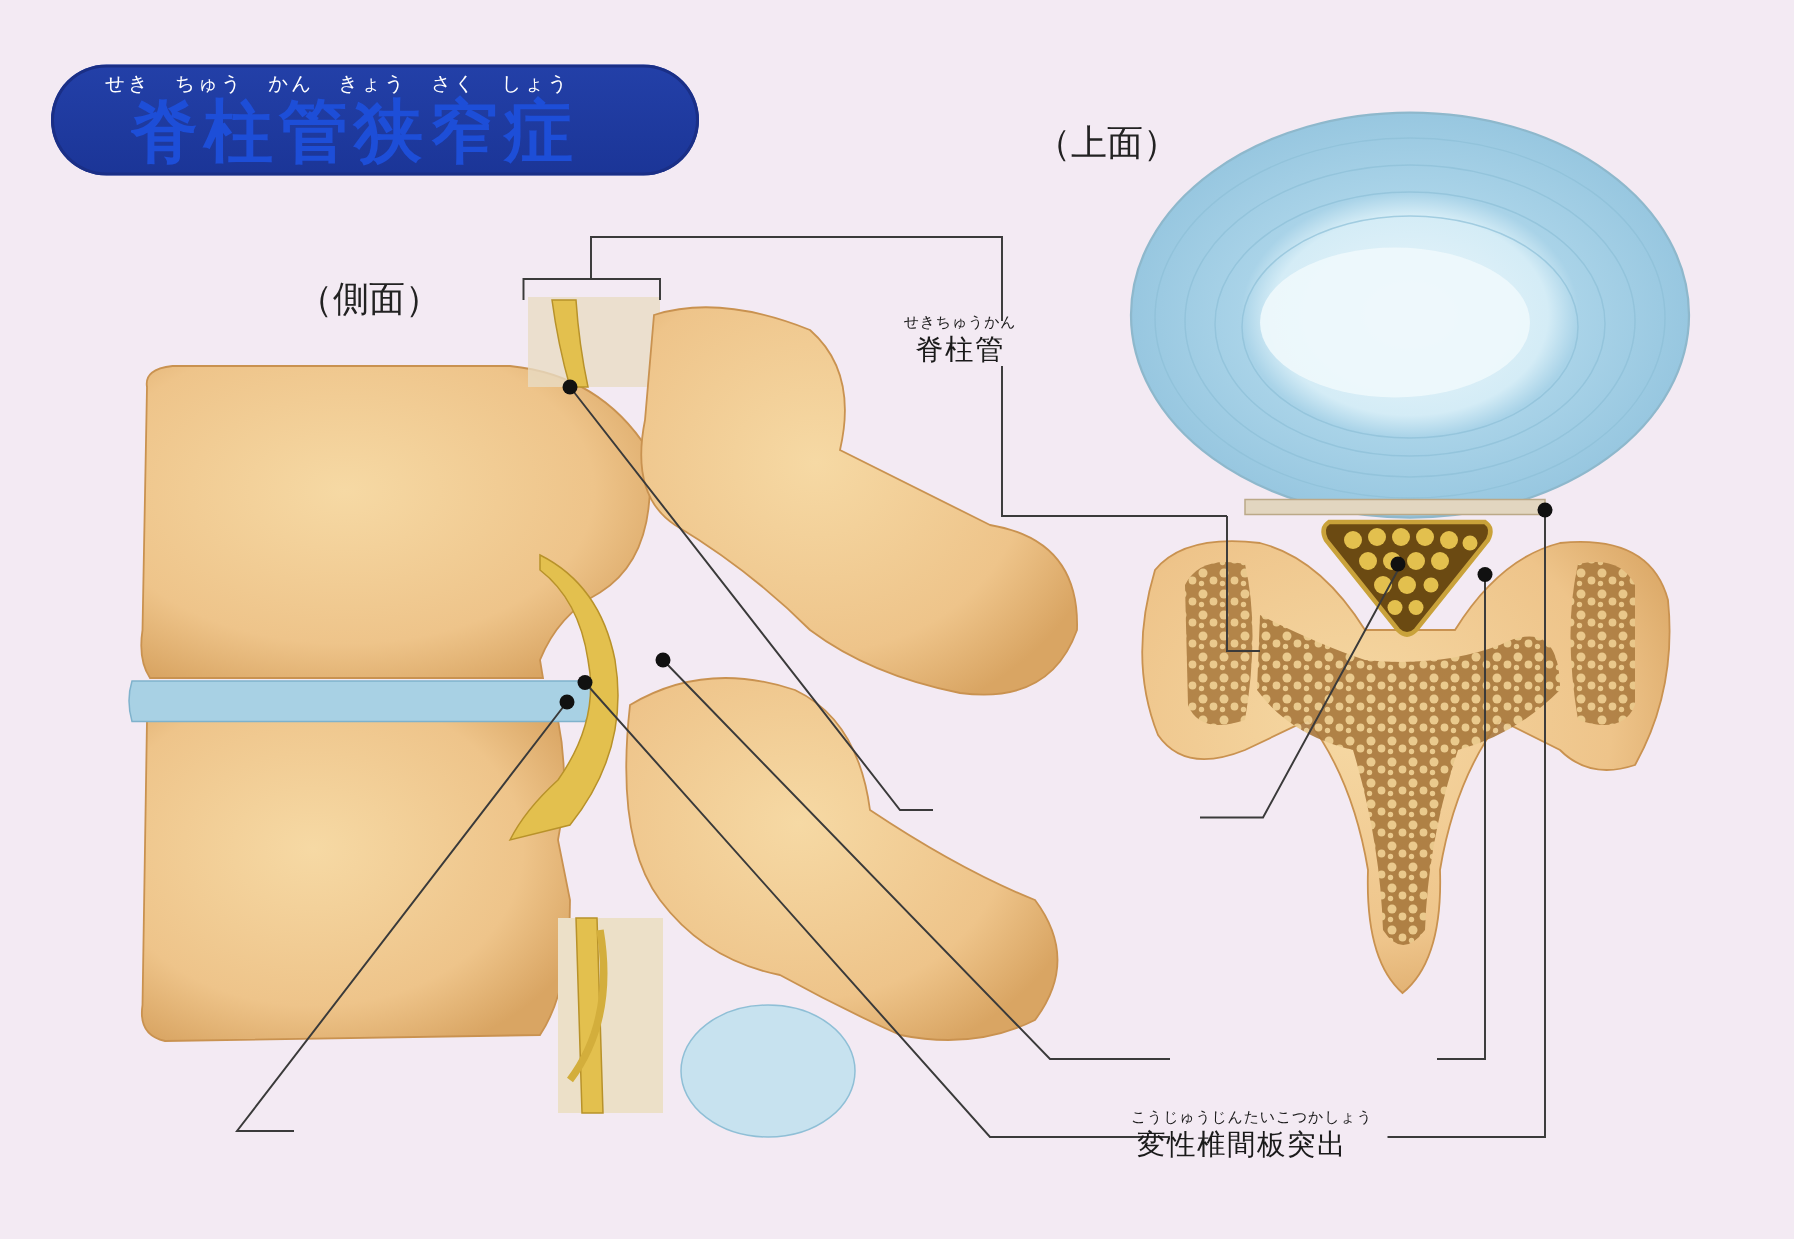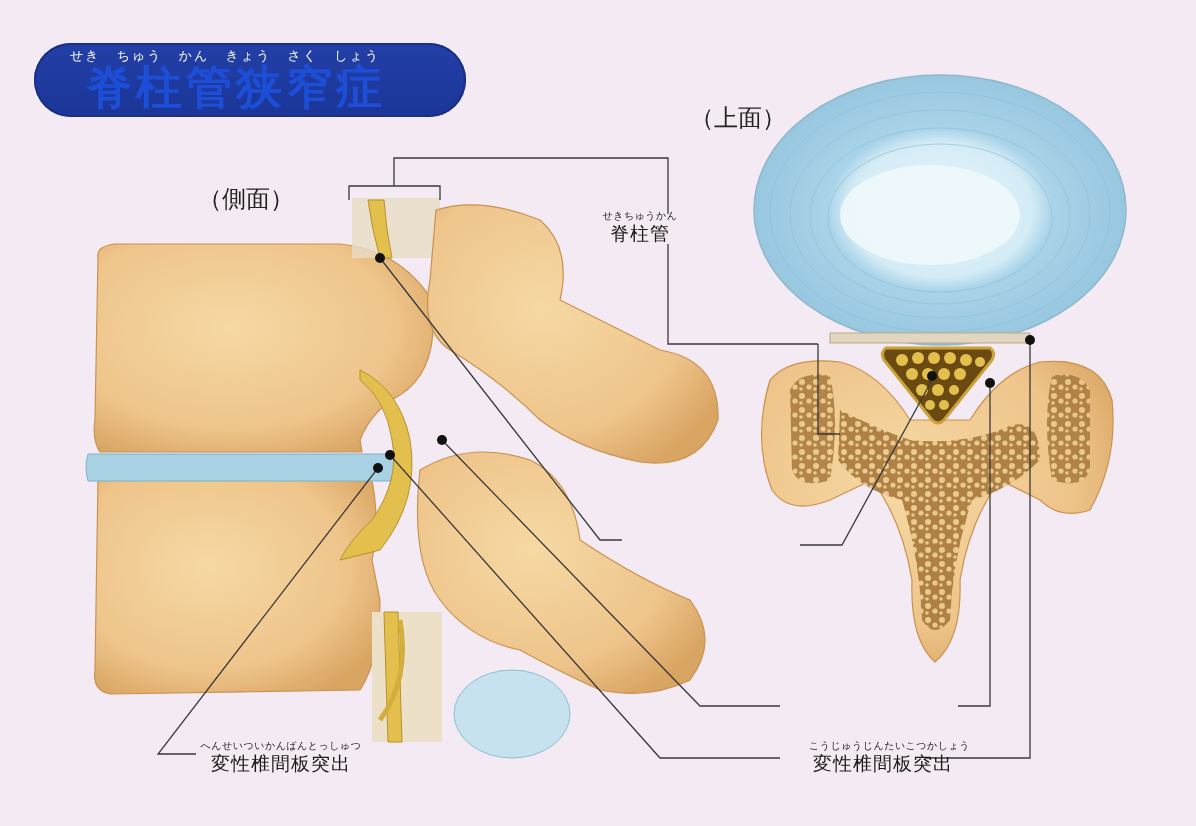--- a/index.html
+++ b/index.html
@@ -37,21 +37,21 @@
 </head>
 <body>
 
 <div class="canvas">
 
   <div class="title-banner"></div>
   <div class="title-ruby">せき ちゅう かん きょう さく しょう</div>
   <div class="title-main">脊柱管狭窄症</div>
 
   <div class="view-label" style="left:198px; top:183px;">（側面）</div>
-  <div class="view-label" style="left:690px; top:79px;margin-top:23px;">（上面）</div>
+  <div class="view-label" style="left:690px; top:79px;">（上面）</div>
 
   <svg width="1196" height="826" viewBox="0 0 1196 826">
     <defs>
       <radialGradient id="boneGrad" cx="40%" cy="40%" r="70%">
         <stop offset="0%" stop-color="#f6d9a4"></stop>
         <stop offset="70%" stop-color="#eec48a"></stop>
         <stop offset="100%" stop-color="#d9a563"></stop>
       </radialGradient>
       <radialGradient id="discGrad" cx="50%" cy="50%" r="55%">
         <stop offset="0%" stop-color="#eaf6fb"></stop>
@@ -152,21 +152,17 @@
       <circle cx="932" cy="376" r="5"></circle>
       <circle cx="990" cy="383" r="5"></circle>
       <circle cx="1030" cy="340" r="5"></circle>
     </g>
   </svg>
 
   <div class="label" style="left:590px; top:210px; width:100px;">
     <span class="ruby">せきちゅうかん</span>
     <span class="main">脊柱管</span>
   </div>
-  <div class="label" style="left:196px; top:740px; width:170px;">
-    <span class="ruby">へんせいついかんばんとっしゅつ</span>
-    <span class="main">変性椎間板突出</span>
-  </div>
-  <div class="label" style="left:809px; top:740px; width:148px;">
+  <div class="label" style="left:754px; top:740px; width:148px;">
     <span class="ruby">こうじゅうじんたいこつかしょう</span>
     <span class="main">変性椎間板突出</span>
   </div>
 </div>
 
 </body></html>

